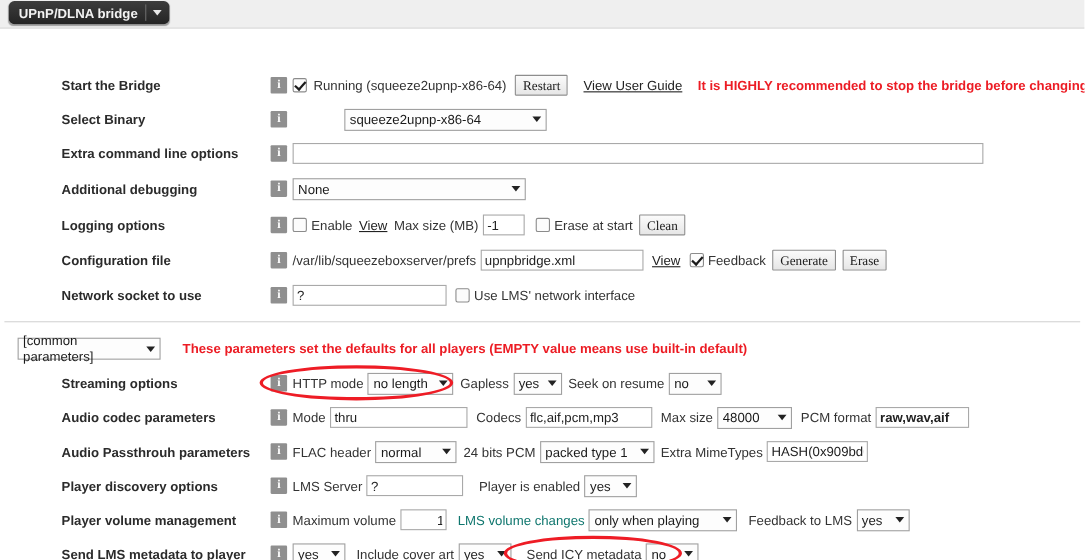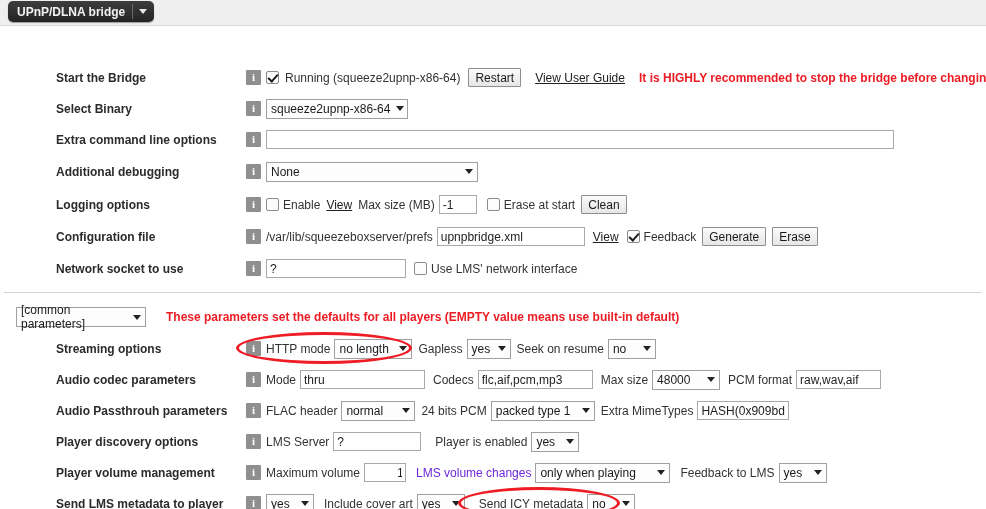--- a/index.html
+++ b/index.html
@@ -133,21 +133,21 @@
     border-top: 5px solid #222;
     flex: 0 0 auto;
   }
 
   
   .btn {
     display: inline-block;
     border: 1px solid #8d8d8d;
     background: #f0f0f0;
     background: linear-gradient(#fbfbfb,#e6e6e6);
-    font-family: Liberation Sans, sans-serif;
+    font-family: Liberation Serif, serif;
     font-size: 12px;
     color: #1a1a1a;
     padding: 1px 6px;
     height: 19px;
     line-height: 16px;
     cursor: pointer;
     border-radius: 1px;
     vertical-align: middle;
   }
 
@@ -170,21 +170,21 @@
     width: 4px; height: 8px;
     border: solid #1b1b1b;
     border-width: 0 2px 2px 0;
     transform: rotate(42deg);
   }
 
   .txtlab { color:#333; font-size:12px; }
   .lnk {
     color:#222; text-decoration: underline; cursor: pointer; font-size: 12px;
   }
-  .bluelnk { color:#6d28d9; cursor: pointer; font-size:12px; }
+  .bluelnk { color:#0f766e; cursor: pointer; font-size:12px; }
   .warn { color:#ec1c24; font-weight:bold; font-size:12px; white-space:nowrap; }
   .sp4 { width:4px; flex:0 0 auto; }
   .sp6 { width:6px; flex:0 0 auto; }
   .sp8 { width:8px; flex:0 0 auto; }
   .sp10 { width:10px; flex:0 0 auto; }
   .sp14 { width:14px; flex:0 0 auto; }
 
   hr.sep {
     position: absolute;
     left: 4px;
@@ -236,21 +236,21 @@
       <span class="lnk">View User Guide</span>
       <span class="sp14"></span>
       <span class="warn">It is HIGHLY recommended to stop the bridge before changing parameters</span>
     </div>
   </div>
 
   <div class="row" style="top:67px;">
     <div class="rlabel">Select Binary</div>
     <div class="rfields">
       <span class="info">i</span>
-      <span class="sel" style="width:142px;">
+      <span class="sel" style="width:184px;margin-left:47px;">
         <span class="sv">squeeze2upnp-x86-64</span>
         <span class="ar"></span>
       </span>
     </div>
   </div>
 
   <div class="row" style="top:98px;">
     <div class="rlabel">Extra command line options</div>
     <div class="rfields">
       <span class="info">i</span>
@@ -376,21 +376,21 @@
       <span class="sp8"></span>
       <span class="txtlab">Max size</span>
       <span class="sp4"></span>
       <span class="sel" style="width:68px;">
         <span class="sv">48000</span>
         <span class="ar"></span>
       </span>
       <span class="sp8"></span>
       <span class="txtlab">PCM format</span>
       <span class="sp4"></span>
-      <input class="txt" style="width: 85px;" value="raw,wav,aif">
+      <input class="txt" style="width: 85px; font-weight: bold;" value="raw,wav,aif">
     </div>
   </div>
 
   <div class="row" style="top:369px;">
     <div class="rlabel">Audio Passthrouh parameters</div>
     <div class="rfields">
       <span class="info">i</span>
       <span class="txtlab">FLAC header</span>
       <span class="sp4"></span>
       <span class="sel" style="width:74px;">

